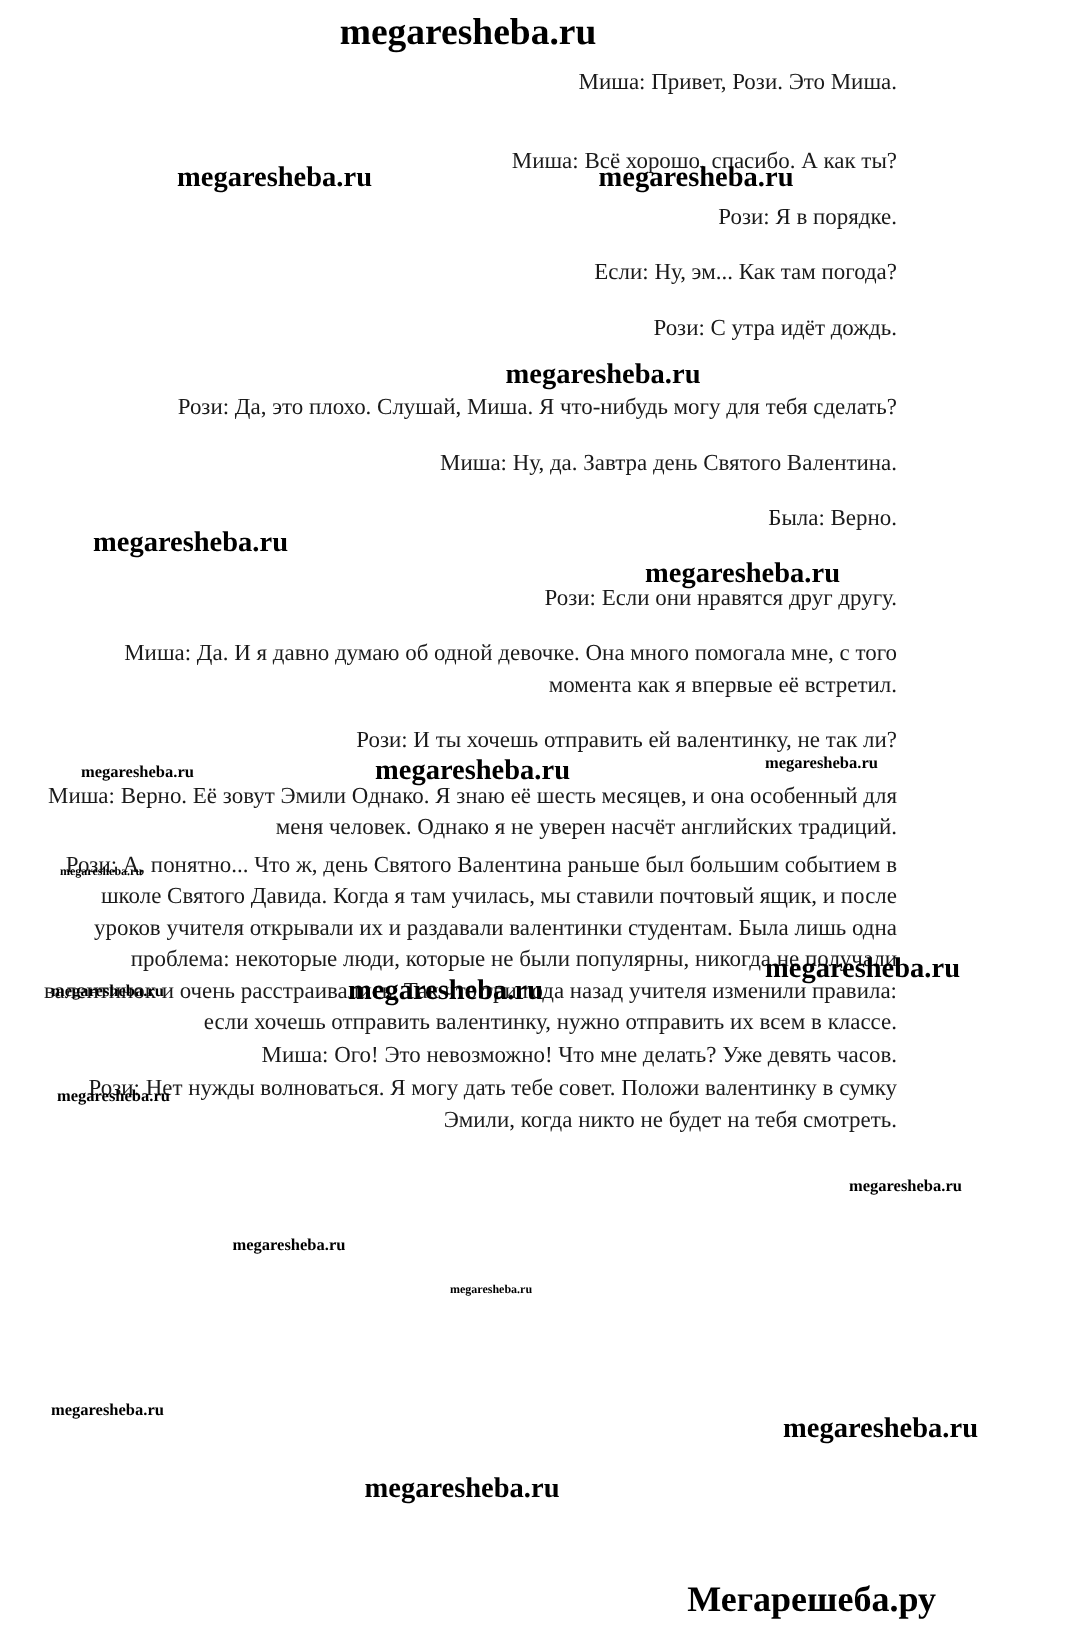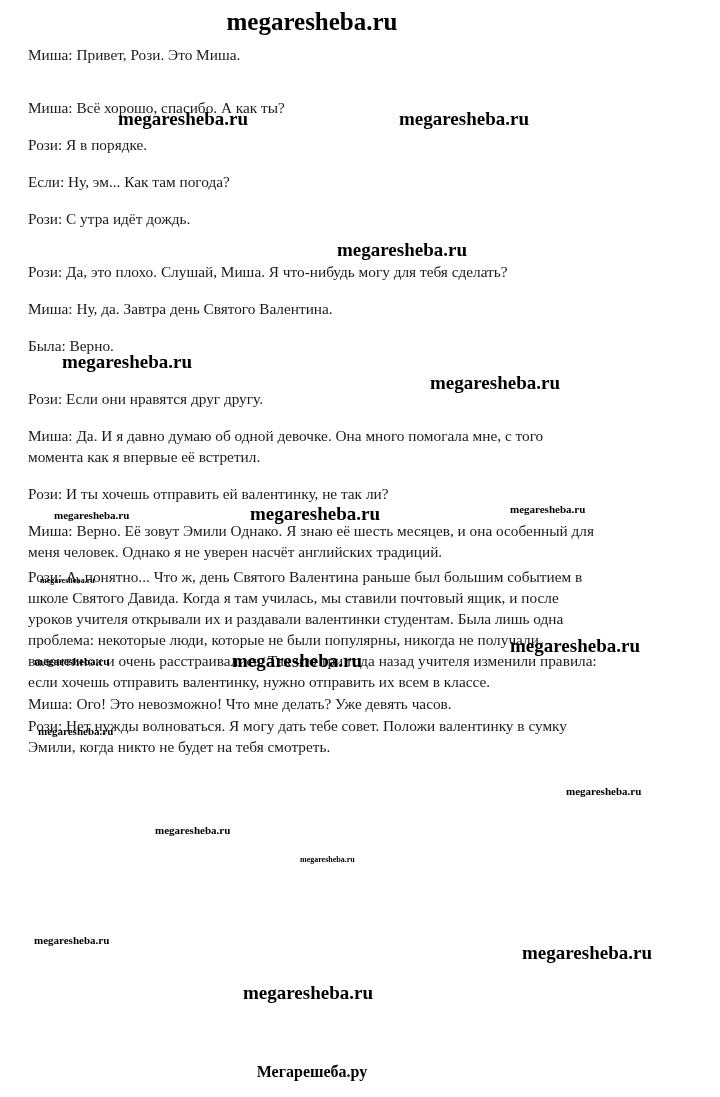--- a/index.html
+++ b/index.html
@@ -23,42 +23,43 @@
   .site-title {
     text-align: center;
     font-family: "Liberation Serif", serif;
     font-weight: bold;
     font-size: 25px;
     color: #000000;
     letter-spacing: 0px;
     padding-top: 8px;
   }
   .site-footer {
-    text-align: center;
+    text-align: right;
     font-family: "Liberation Serif", serif;
     font-weight: bold;
-    font-size: 16px;
+    font-size: 24px;
     color: #000000;
     position: absolute;
     left: 0;
     right: 0;
     bottom: 16px;
   }
   .body-text {
     position: absolute;
     left: 28px;
     right: 26px;
     top: 44px;
     font-size: 15.3px;
     line-height: 21px;
     text-align: left;
   }
   .para {
     margin: 0 0 0 0;
     padding: 0;
+    text-align: right;
   }
   .gap-lg { height: 16px; }
   .gap-sm { height: 4px; }
   .gap-xs { height: 1px; }
 
   
   .wm {
     position: absolute;
     font-family: "Liberation Serif", serif;
     font-weight: bold;

